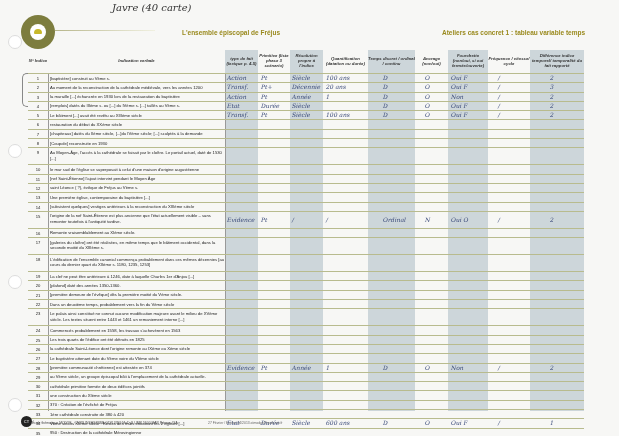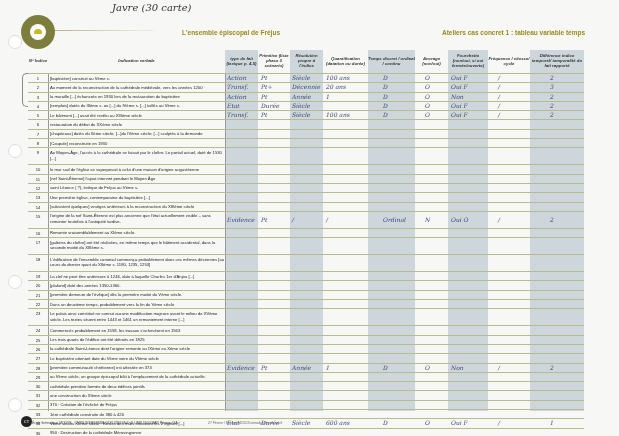--- a/index.html
+++ b/index.html
@@ -32,21 +32,21 @@
 </style>
 </head>
 <body>
 
 <div class="page">
   <div class="hole" style="top:35px"></div>
   <div class="hole" style="top:144px"></div>
   <div class="hole" style="top:275px"></div>
   <div class="hole" style="top:398px"></div>
 
-  <div class="handtop">Javre (30 carte)</div>
+  <div class="handtop">Javre (40 carte)</div>
   <div class="logo">
       <div class="inner"></div>
       <div class="yolk"></div>
     </div>
   <div class="swoosh"></div>
   <div class="title-l">L'ensemble épiscopal de Fréjus</div>
   <div class="title-r">Ateliers cas concret 1 : tableau variable temps</div>
 
   <div class="grid">
     <div class="colshade" style="left:197px;width:33px"></div>

